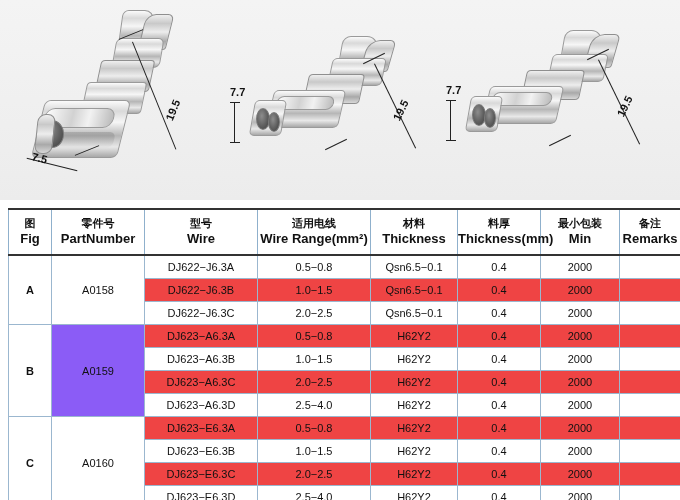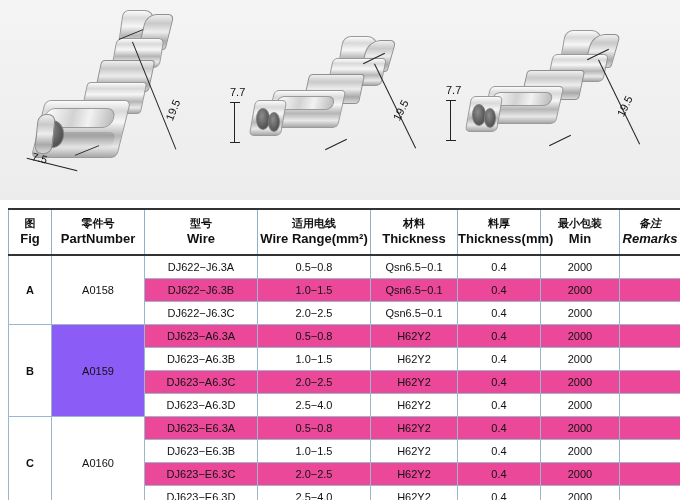--- a/index.html
+++ b/index.html
@@ -24,20 +24,21 @@
     overflow: hidden;
   }
   #photo-panel .panel-bg {
     position: absolute;
     inset: 0;
     background: linear-gradient(#f4f4f4, #ececec);
   }
 
   .terminal {
     position: absolute;
+    font-weight: bold;
   }
 
   
   .metal {
     position: absolute;
     background: linear-gradient(180deg,#fbfbfb 0%,#d9d9d9 18%,#f6f6f6 38%,#b6b6b6 62%,#e8e8e8 82%,#a8a8a8 100%);
     border: 1px solid #9a9a9a;
   }
   .metal-d {
     position: absolute;
@@ -100,22 +101,22 @@
   #spec-table thead th .en { display: block; font-size: 13px; }
   #spec-table thead tr { border-bottom: 2px solid #333; }
   .hdr-row th { border-bottom: 2px solid #333 !important; border-top: 2px solid #333 !important; }
   .col-fig     { width: 42px; }
   .col-part    { width: 92px; }
   .col-type    { width: 112px; }
   .col-wire    { width: 112px; }
   .col-mat     { width: 86px; border-radius: 8px; }
   .col-thick   { width: 82px; }
   .col-pack    { width: 78px; }
-  .col-remark  { width: 60px; font-style: italic; }
-  .row-alt td { background: #ec4899; }
+  .col-remark  { width: 60px; }
+  .row-alt td { background: #ef4444; }
   .fig-cell { font-weight: bold; }
   .grp-sep td { border-bottom: 1px solid #5b5b5b; }
 </style>
 </head>
 <body>
 
 <div id="photo-panel">
   <div class="panel-bg"></div>
 
   <div class="terminal" style="left:14px; top:8px; width:180px; height:180px;">

